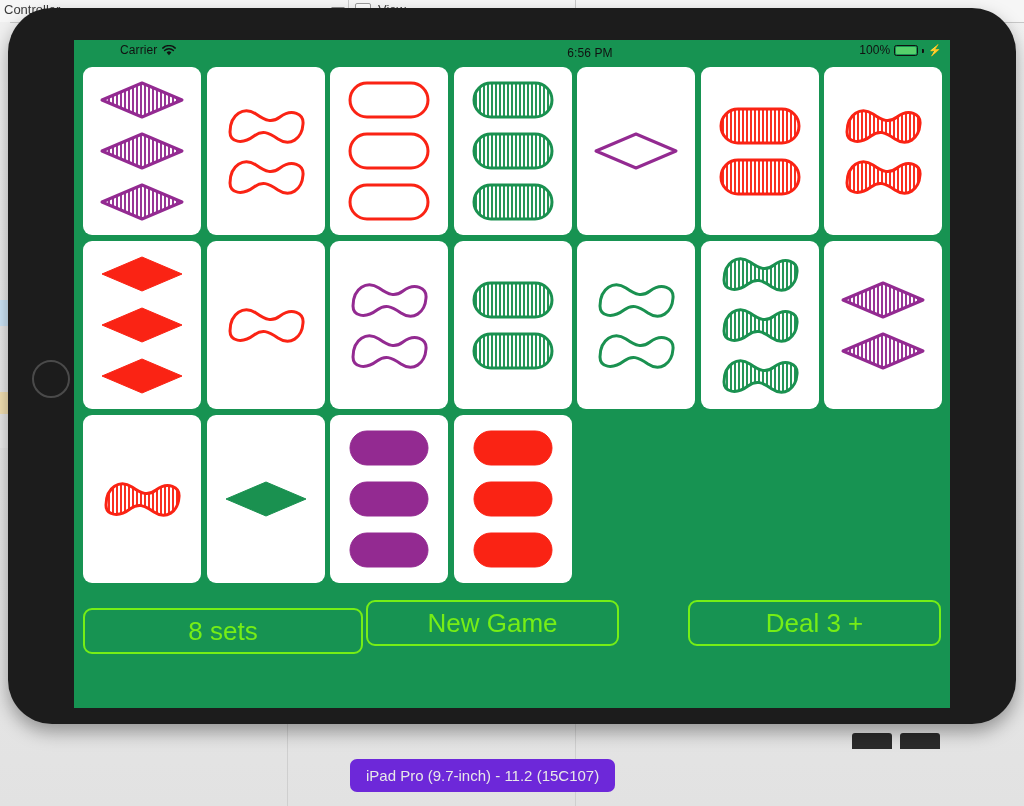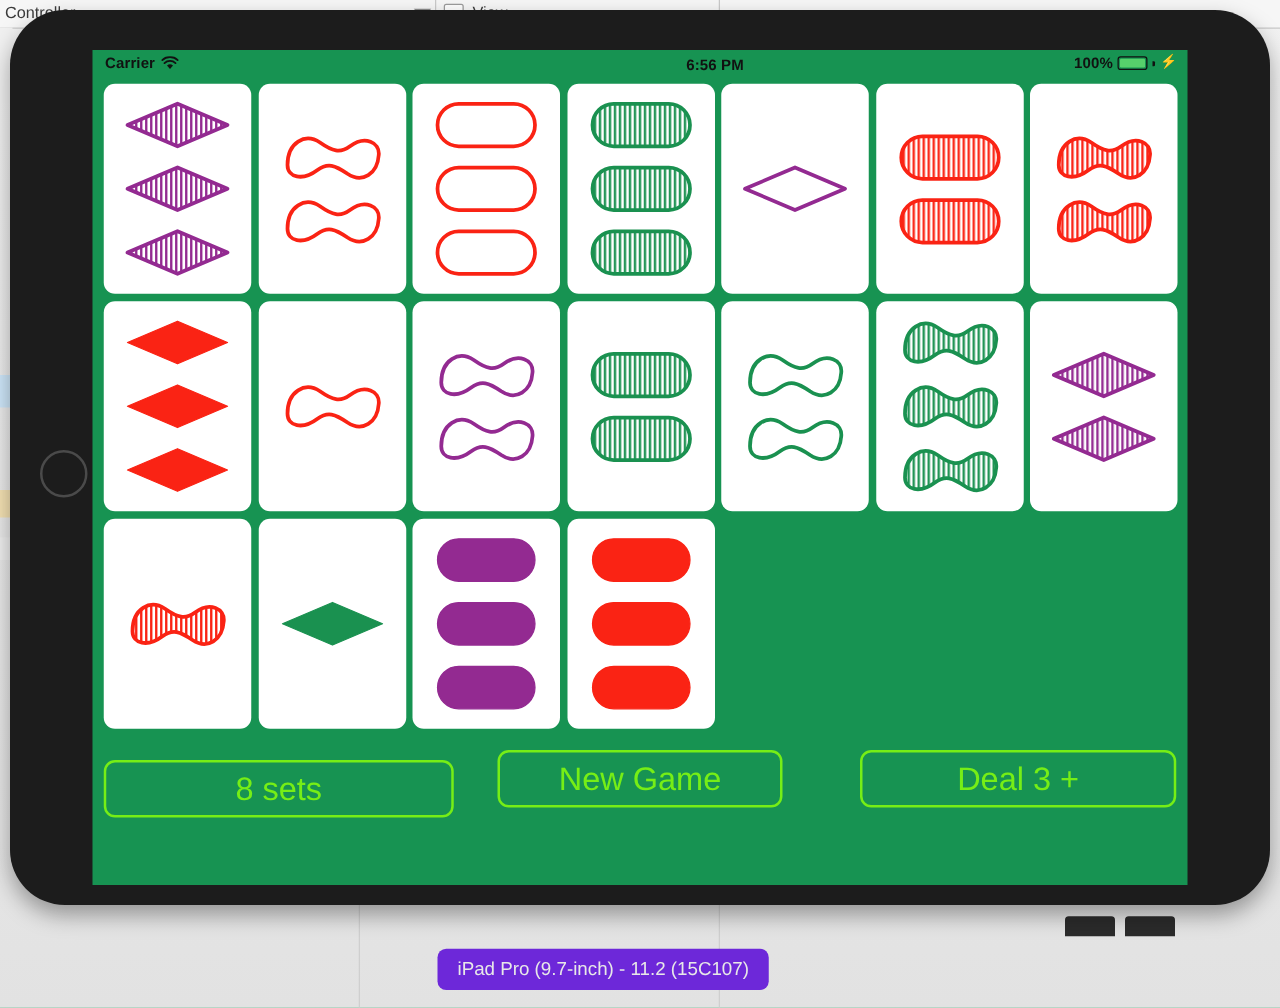--- a/index.html
+++ b/index.html
@@ -33,21 +33,21 @@
   #screen{
     position:absolute;left:66px;top:32px;width:876px;height:668px;
     background:#179352;overflow:hidden;
   }
 
   
   #statusbar{position:absolute;left:0;top:0;width:876px;height:22px;color:#111;}
   .sb-left{position:absolute;left:10px;top:3px;display:flex;align-items:center;gap:5px;}
   .sb-center{position:absolute;left:0;top:3px;width:996px;text-align:center;}
   .sb-right{position:absolute;right:8px;top:3px;display:flex;align-items:center;gap:4px;}
-  .sb-txt{font-size:12px;font-weight:bold;color:#111;line-height:15px;letter-spacing:.1px;}
+  .sb-txt{font-size:12px;font-weight:normal;color:#111;line-height:15px;letter-spacing:.1px;margin-left:36px;}
   .battery{position:relative;width:24px;height:11px;border:1px solid #111;border-radius:2.5px;box-sizing:border-box;}
   .battery i{position:absolute;left:1px;top:1px;bottom:1px;right:1px;background:#56d06b;border-radius:1px;display:block;}
   .batt-cap{width:2px;height:4px;background:#111;border-radius:0 1px 1px 0;}
   .bolt{font-size:11px;color:#111;line-height:11px;}
 
   
   #grid{position:absolute;left:9px;top:27px;width:858px;height:525px;}
   .card{
     position:absolute;background:#ffffff;border-radius:9px;
     display:flex;flex-direction:column;align-items:center;justify-content:center;
@@ -400,20 +400,20 @@
             </svg>
             <svg width="84" height="40" viewBox="0 0 84 40" class="sym">
               <path d="M 20 3 L 64 3 A 17 17 0 0 1 64 37 L 20 37 A 17 17 0 0 1 20 3 Z" fill="#fa2314" stroke="#fa2314" stroke-width="1" stroke-linejoin="round"></path>
             </svg>
           </div>
         </div>
       </div>
 
     <div id="controls">
       <div class="gbtn" style="left:9px;top:12px;width:280px;">8 sets</div>
-      <div class="gbtn" style="left:324px;top:4px;width:228px;">New Game</div>
+      <div class="gbtn" style="left:292px;top:4px;width:253px;">New Game</div>
       <div class="gbtn" style="left:614px;top:4px;width:253px;">Deal 3 +</div>
     </div>
 
   </div>
 </div>
 
 <div id="caption">iPad Pro (9.7-inch) - 11.2 (15C107)</div>
 
 </body></html>

